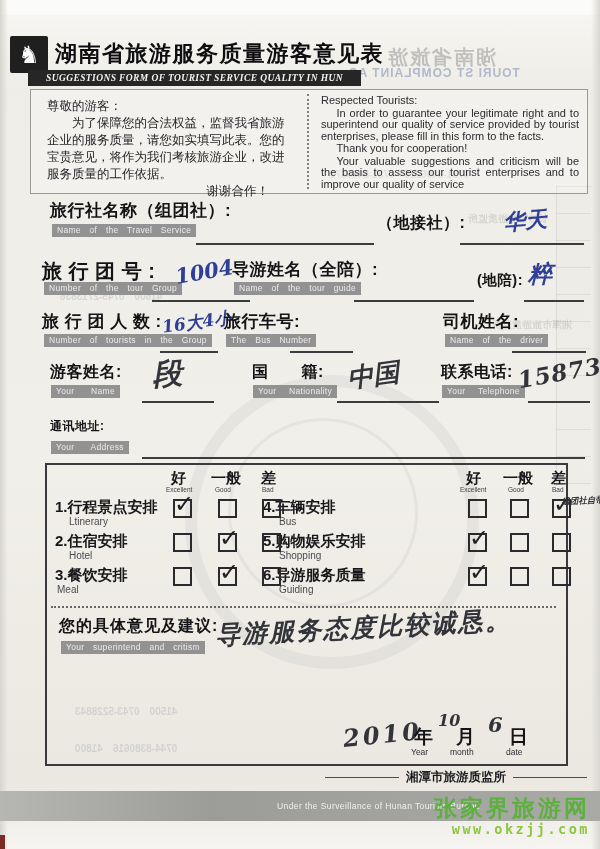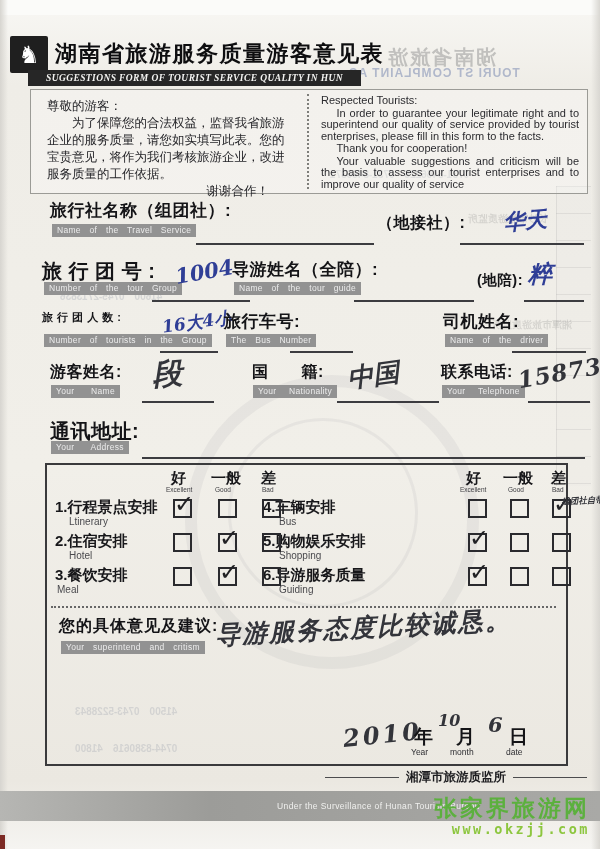--- a/index.html
+++ b/index.html
@@ -135,21 +135,21 @@
   <div class="abs strip" style="left:44px;top:282px;">Number of the tour Group</div>
   <div class="abs uline" style="left:152px;top:300px;width:98px;"></div>
   <div class="abs hw blue" style="left:175px;top:259px;font-size:21px;transform:rotate(-10deg);">1004</div>
   <div class="abs zl" style="left:232px;top:258px;font-size:17px;">导游姓名（全陪）:</div>
   <div class="abs strip" style="left:234px;top:282px;">Name of the tour guide</div>
   <div class="abs uline" style="left:354px;top:300px;width:120px;"></div>
   <div class="abs zl" style="left:477px;top:271px;font-size:14.5px;">(地陪):</div>
   <div class="abs uline" style="left:524px;top:300px;width:60px;"></div>
   <div class="abs hw blue" style="left:528px;top:258px;font-size:24px;">粹</div>
 
-  <div class="abs zl" style="left:42px;top:310px;font-size:11px;">旅 行 团 人 数 :</div>
+  <div class="abs zl" style="left:42px;top:310px;font-size:17px;">旅 行 团 人 数 :</div>
   <div class="abs strip" style="left:44px;top:334px;">Number of tourists in the Group</div>
   <div class="abs uline" style="left:160px;top:351px;width:58px;"></div>
   <div class="abs hw blue" style="left:162px;top:311px;font-size:17px;transform:rotate(-8deg);">16大4小</div>
   <div class="abs zl" style="left:224px;top:310px;font-size:17px;">旅行车号:</div>
   <div class="abs strip" style="left:226px;top:334px;">The Bus Number</div>
   <div class="abs uline" style="left:290px;top:351px;width:63px;"></div>
   <div class="abs zl" style="left:443px;top:310px;font-size:17px;">司机姓名:</div>
   <div class="abs strip" style="left:445px;top:334px;">Name of the driver</div>
   <div class="abs uline" style="left:512px;top:351px;width:74px;"></div>
 
@@ -159,21 +159,21 @@
   <div class="abs hw ink" style="left:152px;top:354px;font-size:30px;transform:rotate(-5deg);">段</div>
   <div class="abs zl" style="left:252px;top:362px;font-size:16px;">国　　籍:</div>
   <div class="abs strip" style="left:253px;top:385px;word-spacing:10px;">Your Nationality</div>
   <div class="abs uline" style="left:337px;top:401px;width:102px;"></div>
   <div class="abs hw ink" style="left:347px;top:358px;font-size:26px;transform:rotate(-8deg);">中国</div>
   <div class="abs zl" style="left:441px;top:362px;font-size:16px;">联系电话:</div>
   <div class="abs strip" style="left:442px;top:385px;word-spacing:10px;">Your Telephone</div>
   <div class="abs uline" style="left:528px;top:401px;width:62px;"></div>
   <div class="abs hw ink" style="left:517px;top:356px;font-size:23px;transform:rotate(-10deg);letter-spacing:1px;">1587308</div>
 
-  <div class="abs zl" style="left:50px;top:418px;font-size:20px;">通讯地址:</div>
+  <div class="abs zl" style="left:50px;top:418px;font-size:12px;">通讯地址:</div>
   <div class="abs strip" style="left:51px;top:441px;word-spacing:14px;">Your Address</div>
   <div class="abs uline" style="left:142px;top:457px;width:443px;"></div>
 
   <div class="abs" id="rate-box">
 
     <div class="hz" style="left:124px;top:4px;">好</div>
     <div class="hz" style="left:164px;top:4px;">一般</div>
     <div class="hz" style="left:214px;top:4px;">差</div>
     <div class="he" style="left:119px;top:21px;">Excellent</div>
     <div class="he" style="left:168px;top:21px;">Good</div>

